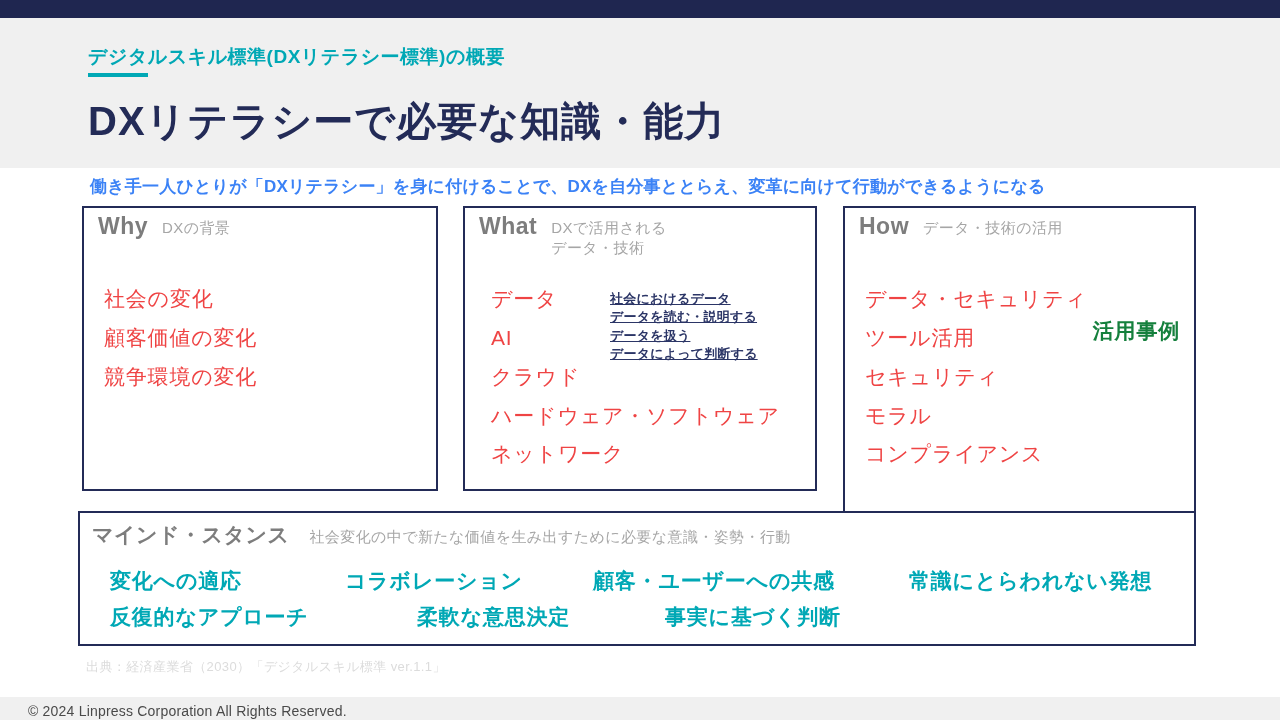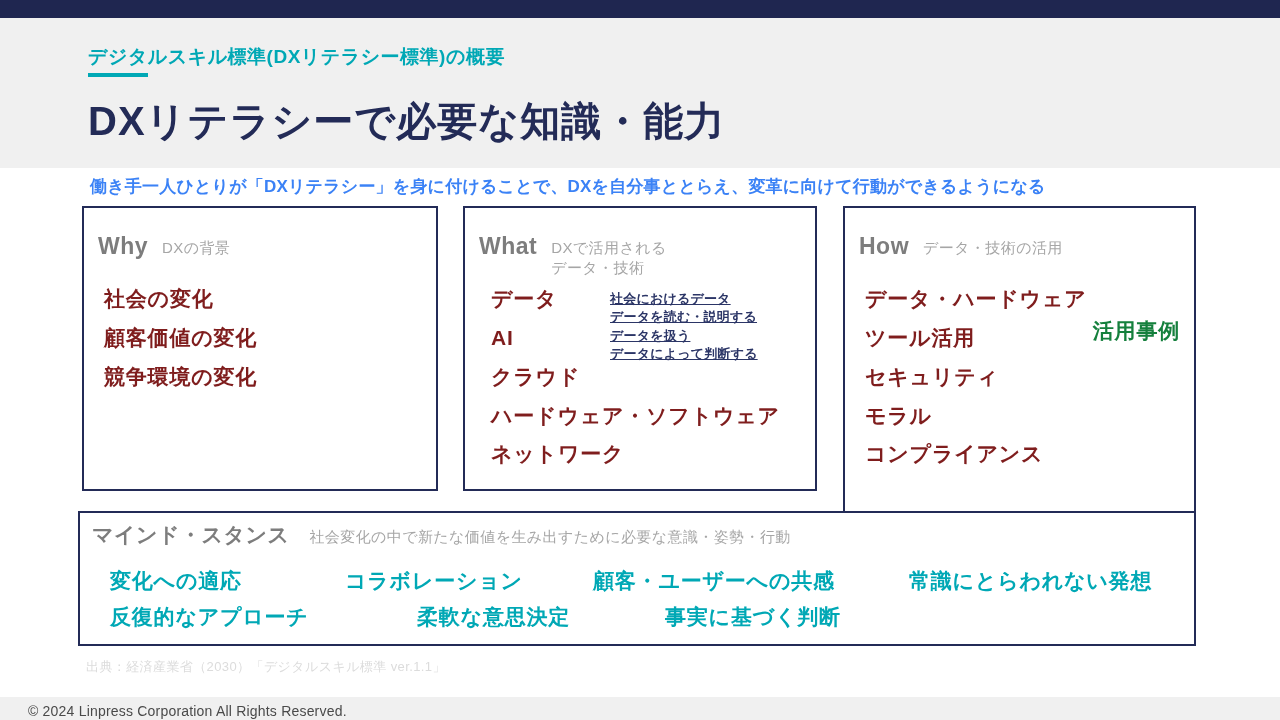--- a/index.html
+++ b/index.html
@@ -89,21 +89,21 @@
   
   .card {
     position: absolute;
     border: 2px solid #232b57;
     background: #ffffff;
   }
 
   .card-head {
     position: absolute;
     left: 14px;
-    top: 26px;
+    top: 6px;
     display: flex;
     align-items: flex-start;
     gap: 14px;
     white-space: nowrap;
   }
 
   .card-label {
     font-size: 23px;
     font-weight: bold;
     color: #7d7d7d;
@@ -116,22 +116,22 @@
     color: #a6a6a6;
     line-height: 1.35;
     letter-spacing: 0.4px;
     padding-top: 4px;
   }
   .card-caption span { display: block; }
 
   .card-items {
     position: absolute;
     font-size: 21px;
-    font-weight: bold;
-    color: #7f1d1d;
+    font-weight: normal;
+    color: #ef4444;
     letter-spacing: 0.8px;
   }
   .card-items .item { line-height: 1.85; white-space: nowrap; }
 
   
   #card-why { left: 82px; top: 206px; width: 356px; height: 285px; }
   #card-why .card-items { left: 20px; top: 72px; }
 
   
   #card-what { left: 463px; top: 206px; width: 354px; height: 285px; }
@@ -275,21 +275,21 @@
   </section>
 
   <section class="card" id="card-how">
     <div class="card-head">
       <div class="card-label">How</div>
       <div class="card-caption">
         <span>データ・技術の活用</span>
       </div>
     </div>
     <div class="card-items">
-      <div class="item">データ・ハードウェア</div>
+      <div class="item">データ・セキュリティ</div>
       <div class="item">ツール活用</div>
       <div class="item">セキュリティ</div>
       <div class="item">モラル</div>
       <div class="item">コンプライアンス</div>
     </div>
     <div class="item-aside">活用事例</div>
   </section>
 
   <section class="card" id="card-mind">
     <div class="card-head">

